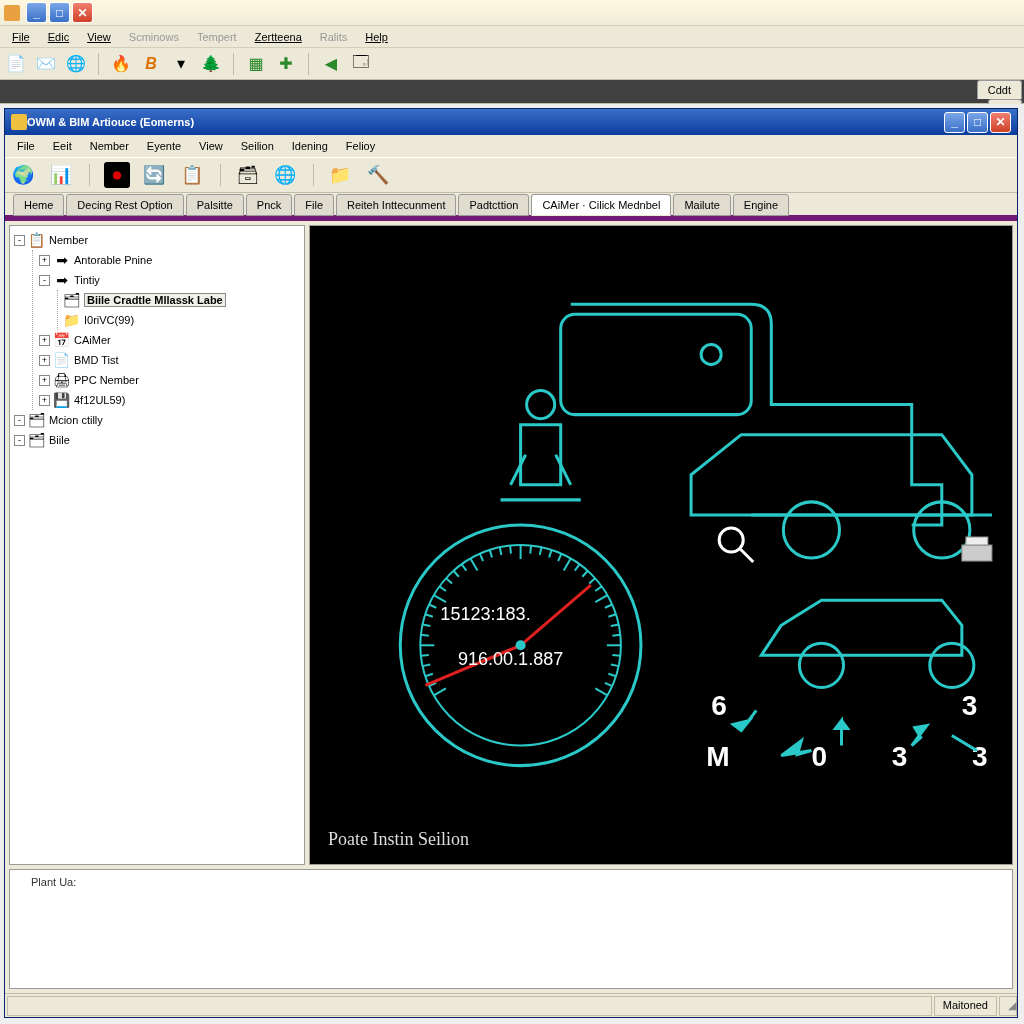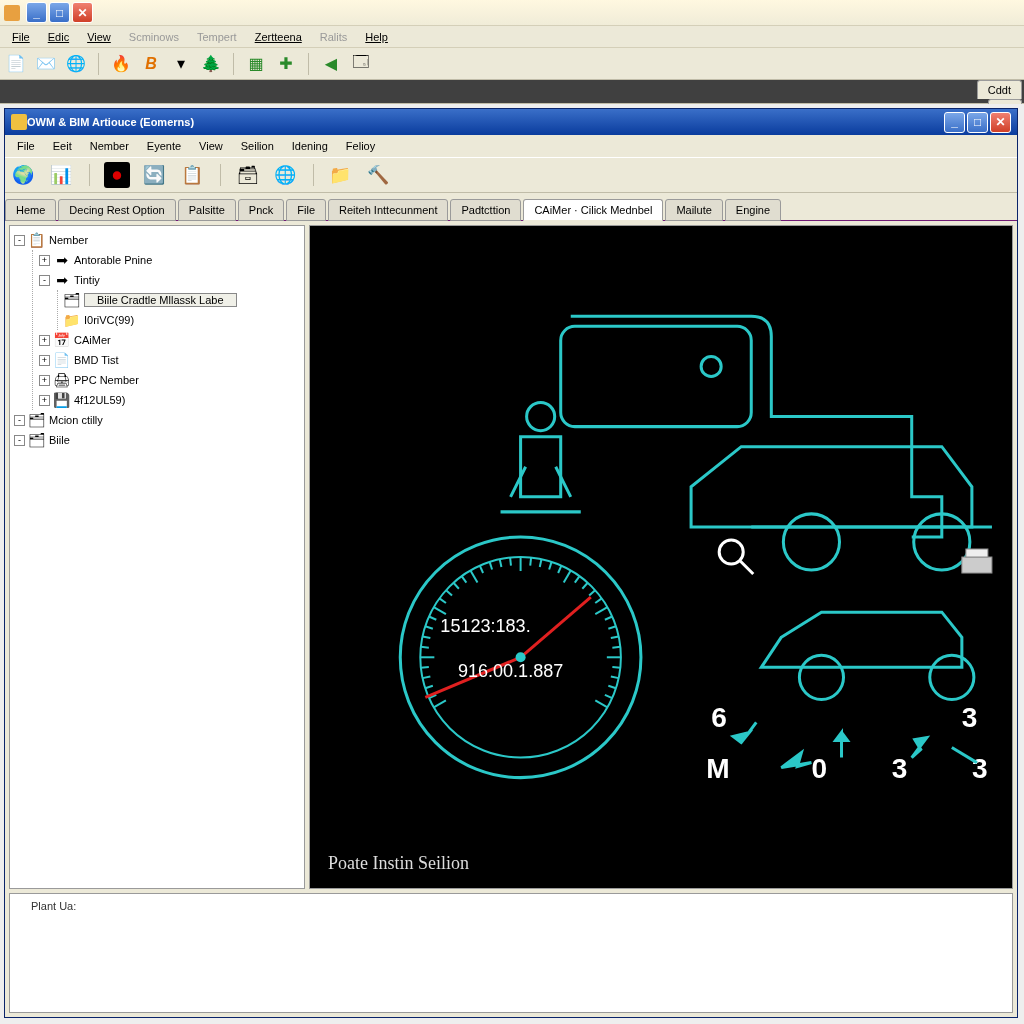--- a/index.html
+++ b/index.html
@@ -33,32 +33,32 @@
 .child-titlebar { height:26px; background:linear-gradient(180deg,#3a6fc8,#0a3c9e); display:flex; align-items:center; padding:0 6px; }
 .child-titlebar .ch-icon { width:16px; height:16px; background:#f0c040; border-radius:2px;}
 .child-titlebar .ch-text { color:#fff; font-weight:bold; flex:1;}
 
 .child-menubar { height:22px; background:#ece9d8; display:flex; align-items:center; padding:0 4px; gap:2px;}
 .child-menubar .item { padding:2px 8px; cursor:pointer;}
 
 .child-toolbar { height:36px; background:#ece9d8; border-top:1px solid #fff; border-bottom:1px solid #c0bca8; display:flex; align-items:center; padding:0 6px; gap:12px;}
 .child-toolbar .tico { width:26px; height:26px; display:flex; align-items:center; justify-content:center; cursor:pointer; font-size:18px;}
 
-.doc-tabs { height:28px; background:#ece9d8; display:flex; align-items:flex-end; padding-left:0; border-bottom:1px solid #701a75;}
+.doc-tabs { height:28px; background:#ece9d8; display:flex; align-items:flex-end; padding-left:8px; border-bottom:6px solid #701a75;}
 .doc-tabs .dtab { padding:4px 10px; border:1px solid #9a9a9a; background:#ece9d8; border-radius:3px 3px 0 0; margin-right:2px; cursor:pointer; position:relative; top:1px; border-bottom:1px solid #ece9d8;}
 .doc-tabs .dtab.inactive { background:#e0ddd0; border-bottom:1px solid #9a9a9a;}
 .doc-tabs .dtab.active { background:#fff; }
 
 .workspace { flex:1; display:flex; min-height:0;}
 .tree-pane { width:296px; border:1px solid #9a9a9a; background:#fff; margin:4px; overflow:auto; padding:4px;}
 .tree-node { display:flex; align-items:center; gap:4px; padding:2px 0; cursor:pointer;}
 .tree-exp { width:11px; height:11px; border:1px solid #888; display:flex; align-items:center; justify-content:center; font-size:9px; line-height:1;}
 .tree-ico { width:16px; height:16px; display:flex; align-items:center; justify-content:center; font-size:14px;}
 .tree-children { margin-left:18px; border-left:1px dotted #aaa; padding-left:6px;}
-.tree-node.sel .lbl { background:#f0f0e8; border:1px solid #888; padding:0 12px;}
+.tree-node.sel .lbl { background:#f0f0e8; border:1px solid #888; padding:0 2px;font-weight:bold;}
 
 .viewer { flex:1; margin:4px 4px 4px 0; border:1px solid #9a9a9a; background:#000; position:relative; overflow:hidden;}
 .viewer svg { width:100%; height:100%;}
 .viewer .caption { position:absolute; left:18px; bottom:14px; color:#ddd; font-size:18px; font-family:"Segoe UI", Tahoma;}
 
 .output-pane { height:120px; margin:0 4px 4px 4px; border:1px solid #9a9a9a; background:#fff; padding:6px;}
 .output-pane .lbl { color:#333;padding-left:15px;}
 
 .statusbar { height:24px; background:#ece9d8; border-top:1px solid #c0bca8; display:flex; align-items:center;}
 .statusbar .cell { border:1px solid #c0bca8; height:20px; padding:2px 8px; margin-left:2px;}
@@ -334,15 +334,20 @@
           </g>
         </svg>
         <div class="caption">Poate Instin Seilion</div>
       </div>
     </div>
 
     <div class="output-pane">
       <span class="lbl">Plant Ua:</span>
     </div>
 
+    <div class="statusbar">
+      <div class="cell flex"></div>
+      <div class="cell">Maitoned</div>
+      <div class="cell grip">◢</div>
+    </div>
   </div>
 
 </div>
 
 </body></html>

